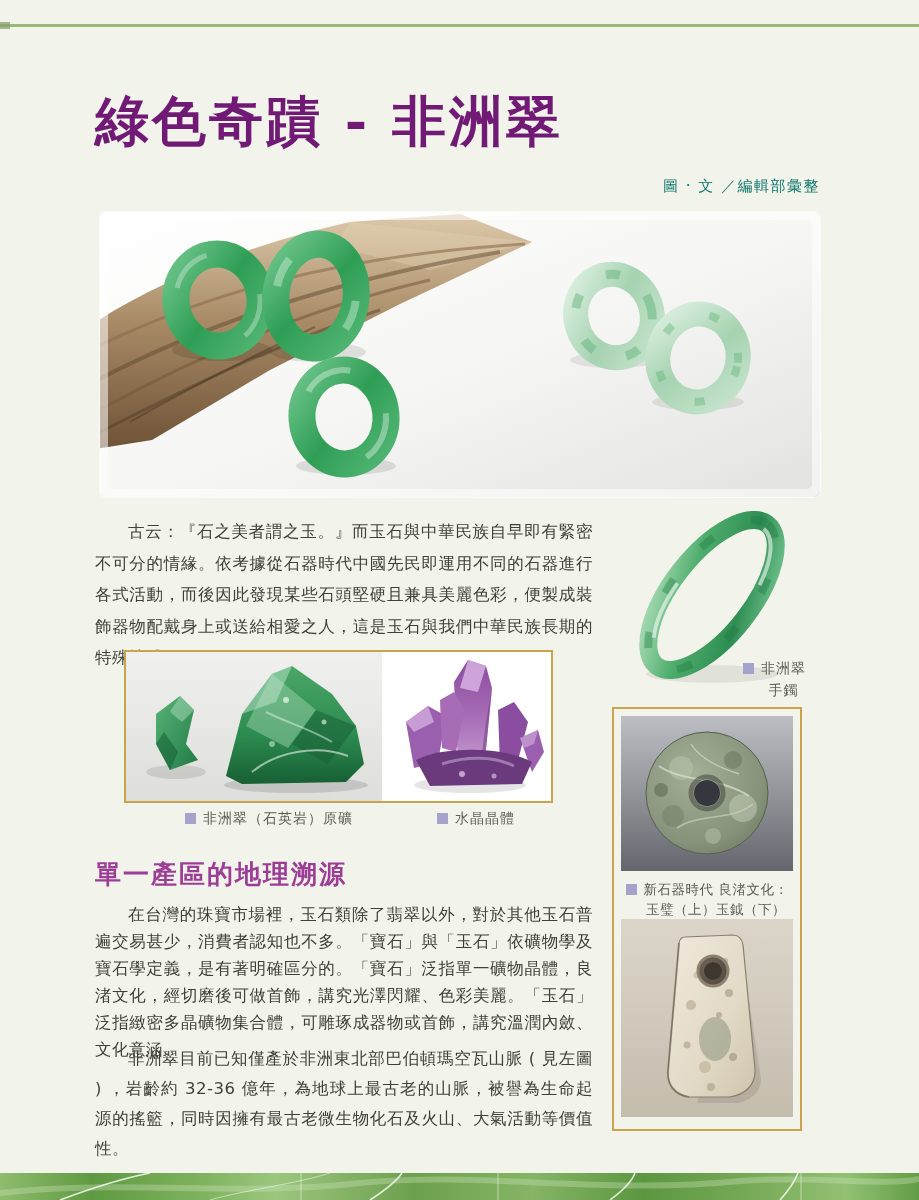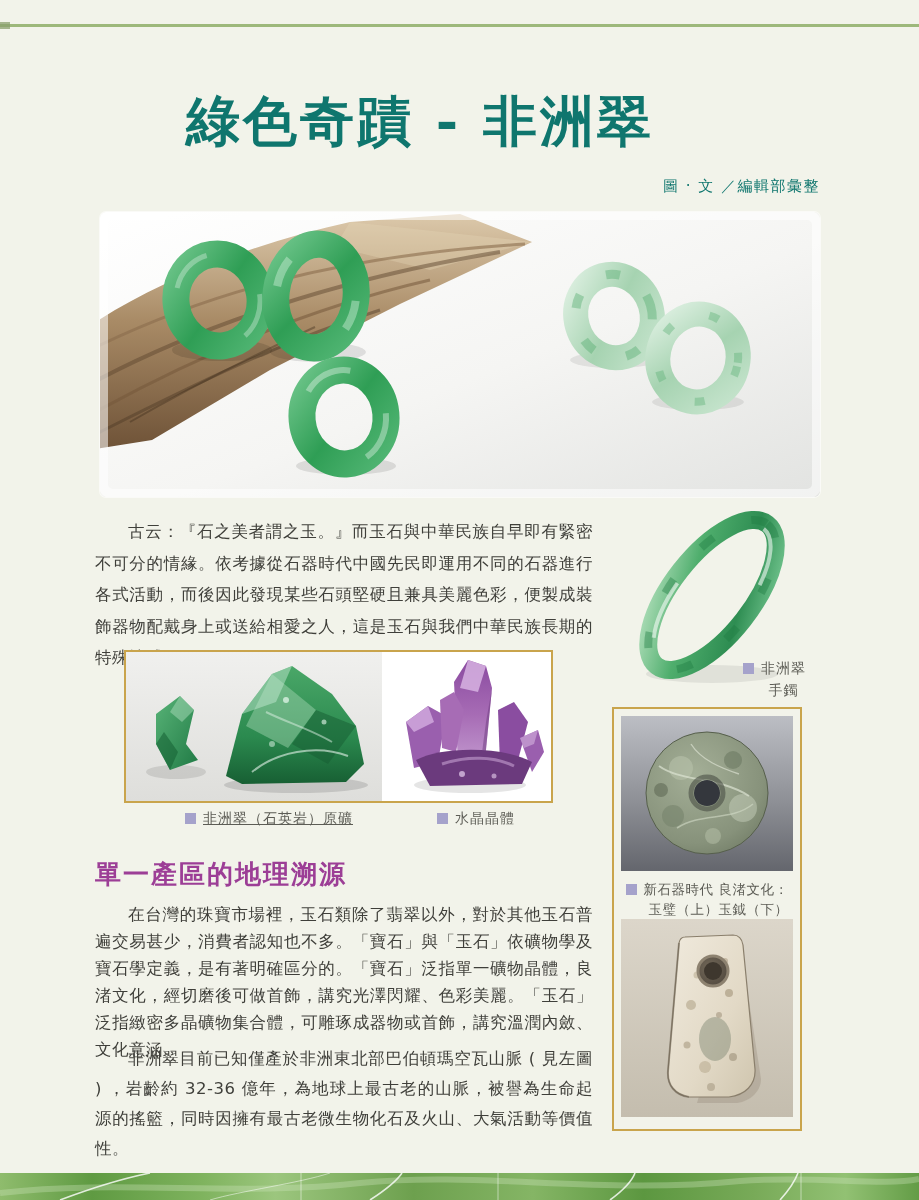--- a/index.html
+++ b/index.html
@@ -10,22 +10,22 @@
     background:#f2f3ea; overflow:hidden;
   }
   
   .top-rule { position:absolute; left:0; top:24px; width:919px; height:3px; background:#9db87b; }
   .top-rule-cap { position:absolute; left:0; top:22px; width:10px; height:7px; background:#8ba06e; opacity:.75; }
 
   
   .title {
     position:absolute; left:95px; top:86px; width:650px;
     font-family:"DejaVu Serif", serif; font-weight:bold;
-    font-size:54px; line-height:70px; color:#0f766e;
-    text-align:center; letter-spacing:3px; white-space:nowrap;
+    font-size:54px; line-height:70px; color:#701a75;
+    letter-spacing:3px; white-space:nowrap;
   }
   .credit {
     position:absolute; top:177px; right:99px;
     font-size:15px; color:#0f766e; letter-spacing:1.5px;
   }
 
   
   .hero {
     position:absolute; left:100px; top:212px; width:720px; height:285px;
     border-radius:6px; overflow:hidden;
@@ -50,21 +50,21 @@
     border:2px solid #c9a44c; background:#fff; display:flex;
   }
   .figbox svg { display:block; }
 
   
   .cap { position:absolute; font-size:14px; color:#5c5c55; letter-spacing:1px; }
   .cap-sq {
     display:inline-block; width:11px; height:11px; background:#a5a2cb;
     margin-right:7px; vertical-align:-1px;
   }
-  .cap-rough   { left:185px; top:810px;text-decoration:underline; }
+  .cap-rough   { left:185px; top:810px; }
   .cap-crystal { left:437px; top:810px; }
   .cap-bangle  { left:743px; top:657px; line-height:22px; }
   .cap-bangle .line2 { padding-left:18px;text-align:center; }
 
   
   .section-heading {
     position:absolute; left:95px; top:857px; width:498px;
     font-family:"DejaVu Serif", serif; font-weight:bold;
     font-size:26px; color:#9c3e96; letter-spacing:2px;
   }
@@ -75,21 +75,21 @@
   
   .sidebar {
     position:absolute; left:612px; top:707px; width:190px; height:424px;
     border:2px solid #c9a44c; padding:7px 6px;
     display:flex; flex-direction:column; align-items:center;
   }
   .sidebar svg { display:block; }
   .sidebar-cap {
     position:static; height:48px; padding-top:8px;
     font-size:13.5px; color:#5c5c55; line-height:20px; letter-spacing:0.5px;
-    text-align:right;
+    text-align:center;
   }
   .sidebar-cap .line2 { padding-left:18px; }
 
   
   .bottom-band { position:absolute; left:0; top:1173px; width:919px; height:27px; }
   .bottom-band svg { display:block; }
 </style>
 </head>
 <body>
 

